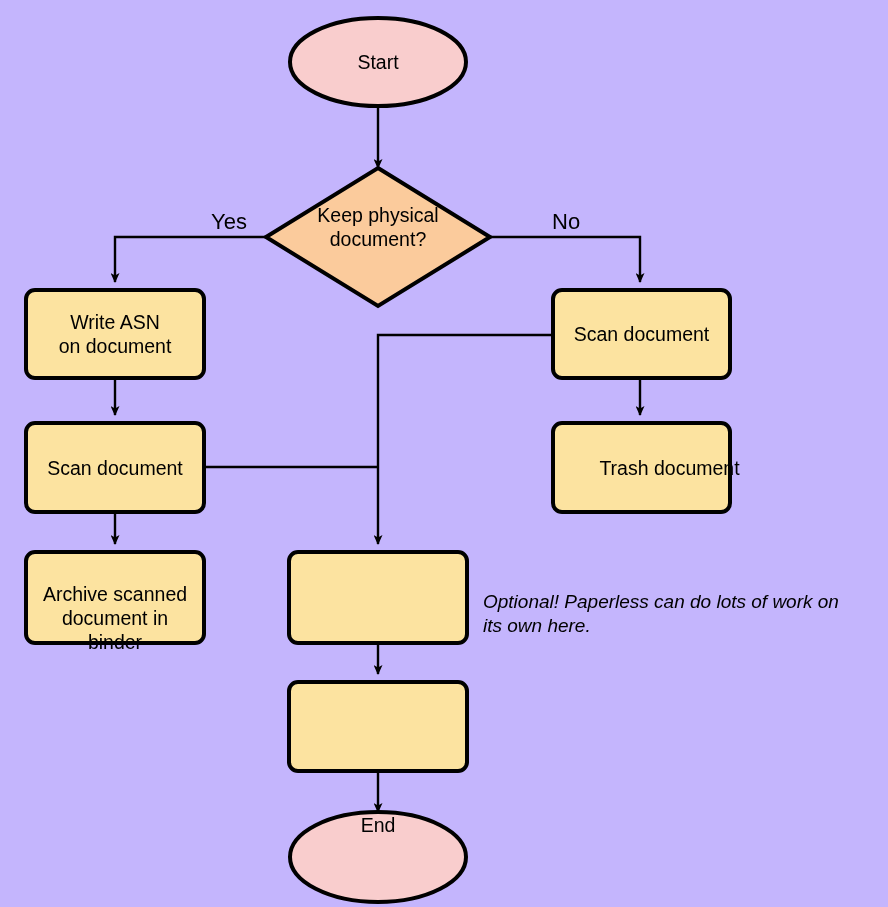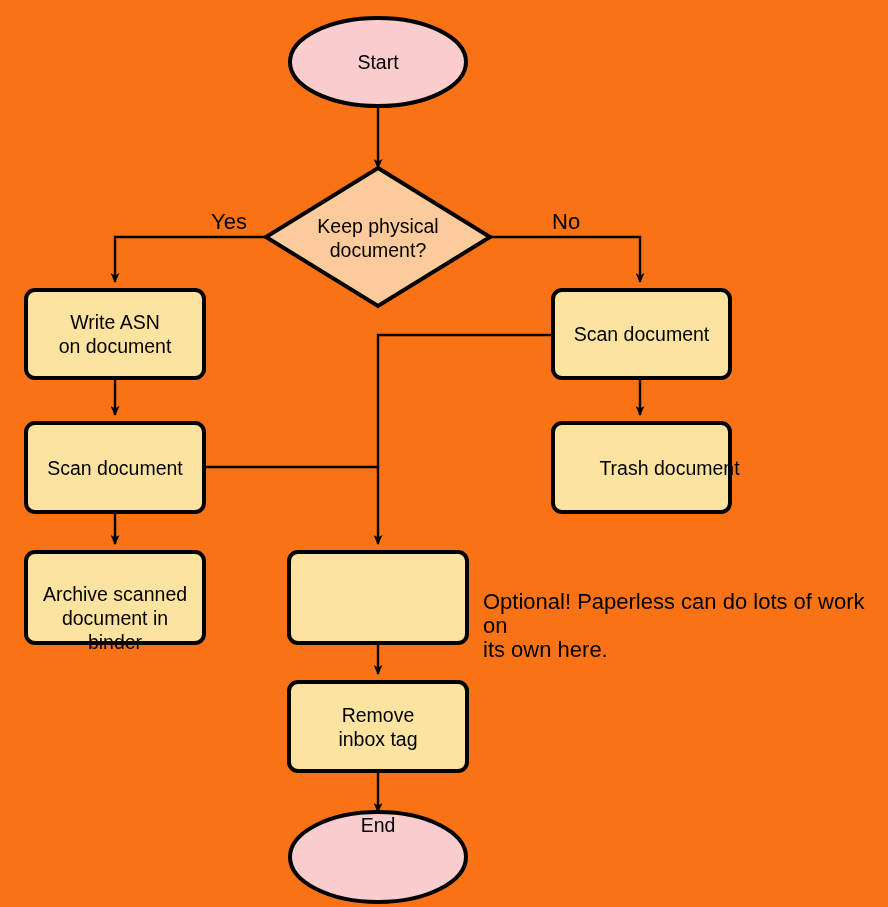--- a/index.html
+++ b/index.html
@@ -8,21 +8,21 @@
     padding: 0;
     background: #ffffff;
   }
   body {
     font-family: "Liberation Sans", sans-serif;
   }
   #flow-canvas {
     position: relative;
     width: 888px;
     height: 907px;
-    background: #f97316;
+    background: #c4b5fd;
     overflow: hidden;
   }
   #flow-svg {
     position: absolute;
     left: 0;
     top: 0;
     width: 888px;
     height: 907px;
   }
   .node-label {
@@ -40,22 +40,23 @@
   .edge-label {
     position: absolute;
     color: #000000;
     font-size: 22px;
     line-height: 22px;
     white-space: nowrap;
   }
   .note-text {
     position: absolute;
     color: #000000;
-    font-size: 22px;
+    font-size: 19px;
     line-height: 24px;
+    font-style: italic;
     white-space: pre-line;
   }
 </style>
 </head>
 <body>
 
 <div id="flow-canvas">
 
   <svg id="flow-svg" viewBox="0 0 888 907" xmlns="http://www.w3.org/2000/svg">
     <defs>
@@ -103,39 +104,37 @@
 
     <rect x="289" y="552" width="178" height="91" rx="9" ry="9" fill="#FCE3A0" stroke="#000000" stroke-width="4"></rect>
 
     <rect x="289" y="682" width="178" height="89" rx="9" ry="9" fill="#FCE3A0" stroke="#000000" stroke-width="4"></rect>
 
     <ellipse cx="378" cy="857" rx="88" ry="45" fill="#F9CDCD" stroke="#000000" stroke-width="4"></ellipse>
   </svg>
 
   <div class="node-label" style="left:290px; top:18px; width:176px; height:88px;">Start</div>
 
-  <div class="node-label" style="left:272px; top:206px; width:212px; height:64px;">Keep physical
+  <div class="node-label" style="left:272px; top:195px; width:212px; height:64px;">Keep physical
 document?</div>
 
   <div class="node-label" style="left:26px; top:290px; width:178px; height:88px;">Write ASN
 on document</div>
 
   <div class="node-label" style="left:26px; top:423px; width:178px; height:89px;">Scan document</div>
 
   <div class="node-label" style="left:26px; top:572px; width:178px; height:91px;">Archive scanned
 document in
 binder</div>
 
   <div class="node-label" style="left:553px; top:290px; width:177px; height:88px;">Scan document</div>
 
   <div class="node-label" style="left:581px; top:423px; width:177px; height:89px;">Trash document</div>
 
 
-  <div class="node-label" style="left:289px; top:682px; width:178px; height:89px;">Remove
-inbox tag</div>
 
   <div class="node-label" style="left:290px; top:781px; width:176px; height:88px;">End</div>
 
   <div class="edge-label" style="left:211px; top:211px;">Yes</div>
 
   <div class="edge-label" style="left:509px; top:211px;margin-left:43px;">No</div>
 
   <div class="note-text" style="left:483px; top:590px; width:405px;">Optional! Paperless can do lots of work on
 its own here.</div>
 

